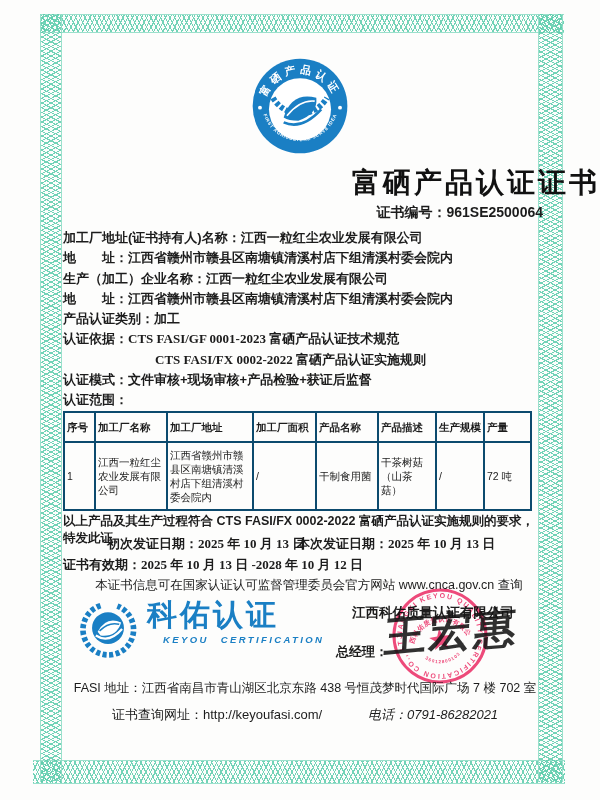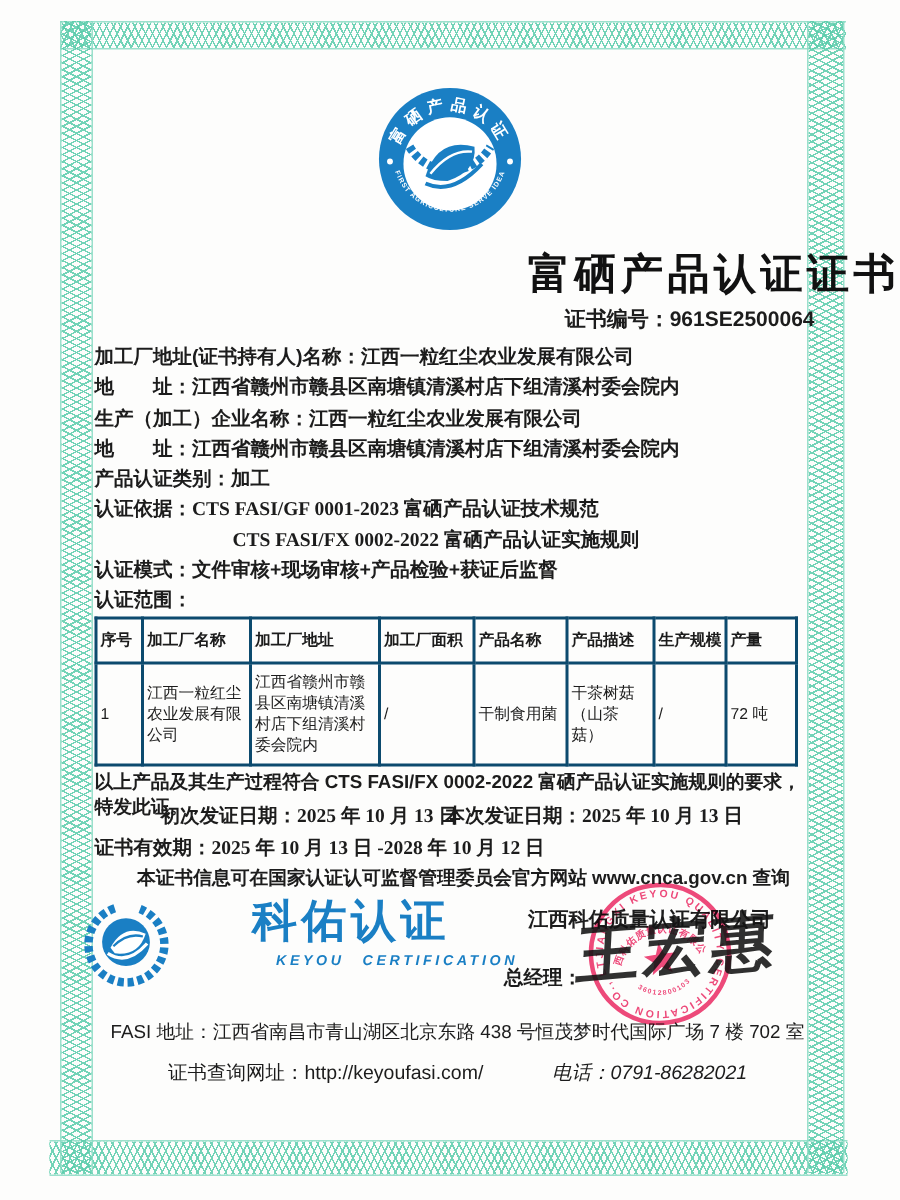--- a/index.html
+++ b/index.html
@@ -34,23 +34,23 @@
   table.scope th,table.scope td{border:2px solid #0c4a6e;text-align:left;vertical-align:middle;
       padding:1px 2px;line-height:1.35;}
   table.scope th{font-weight:700;height:26px;}
   table.scope td{height:64px;font-weight:400;}
   
   .statement{position:absolute;top:513px;left:63px;right:55px;font-size:12.5px;font-weight:700;}
   .date-line{position:absolute;font-size:13px;font-weight:700;}
   .d1{top:535px;left:63px;padding-left:44px;}
   .d2{top:535px;left:297px;}
   .d3{top:556px;left:63px;}
-  .cnca{position:absolute;top:577px;left:40px;right:40px;text-align:center;font-size:12.5px;font-weight:700;padding-left:18px;}
+  .cnca{position:absolute;top:577px;left:40px;right:40px;text-align:center;font-size:12.5px;font-weight:400;padding-left:18px;}
   
-  .keyou{position:absolute;top:599px;left:54px;display:flex;align-items:flex-start;gap:45px;}
+  .keyou{position:absolute;top:599px;left:78px;display:flex;align-items:flex-start;}
   .keyou-text{margin-left:9px;}
   .keyou-cn{font-size:30px;font-weight:700;color:#1a7fc4;letter-spacing:3px;line-height:1.05;}
   .keyou-en{font-size:9.5px;font-weight:700;font-style:italic;color:#1a7fc4;letter-spacing:2.4px;margin-top:3px;margin-left:16px;}
   .issuer-company{position:absolute;top:604px;left:352px;font-size:13.5px;font-weight:700;z-index:2;}
   .issuer-role{position:absolute;top:643px;left:336px;font-size:13px;font-weight:700;z-index:2;}
   .signature{position:absolute;top:604px;left:384px;font-size:42px;font-weight:700;color:#141414;
       transform:rotate(-5deg) skewX(-8deg);letter-spacing:3px;opacity:.88;z-index:5;white-space:nowrap;}
   .seal{position:absolute;top:586px;left:390px;width:100px;height:100px;transform:rotate(-8deg);
       mix-blend-mode:multiply;opacity:.92;z-index:3;}
   

